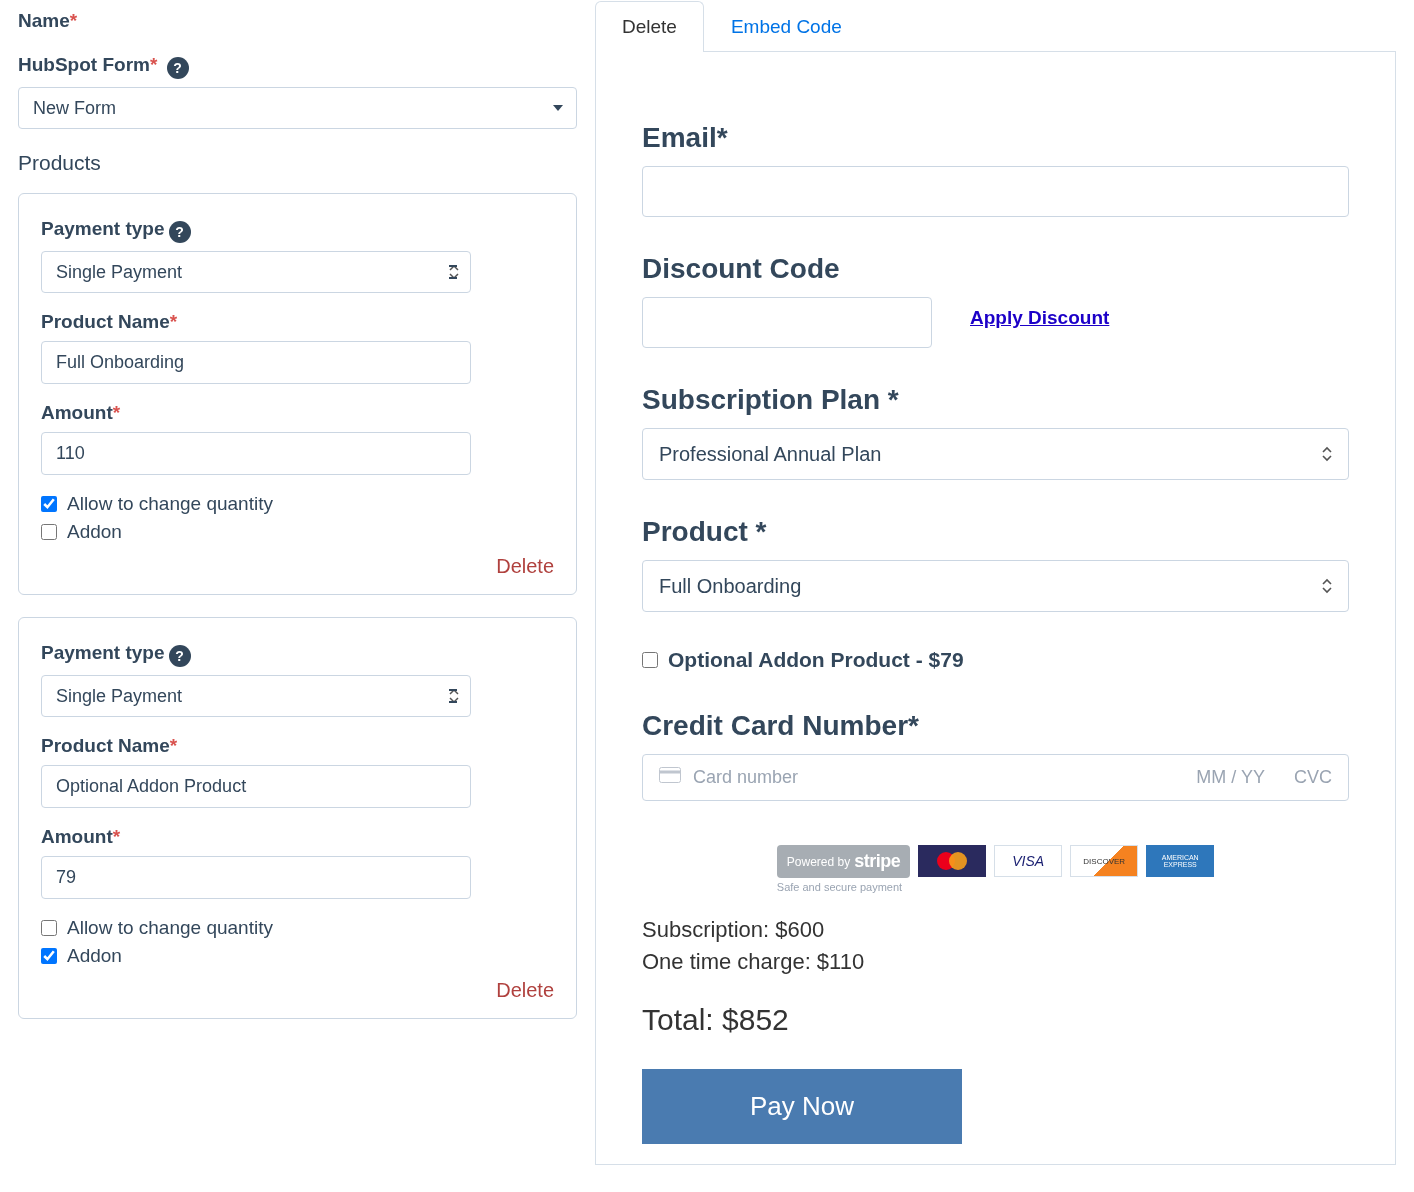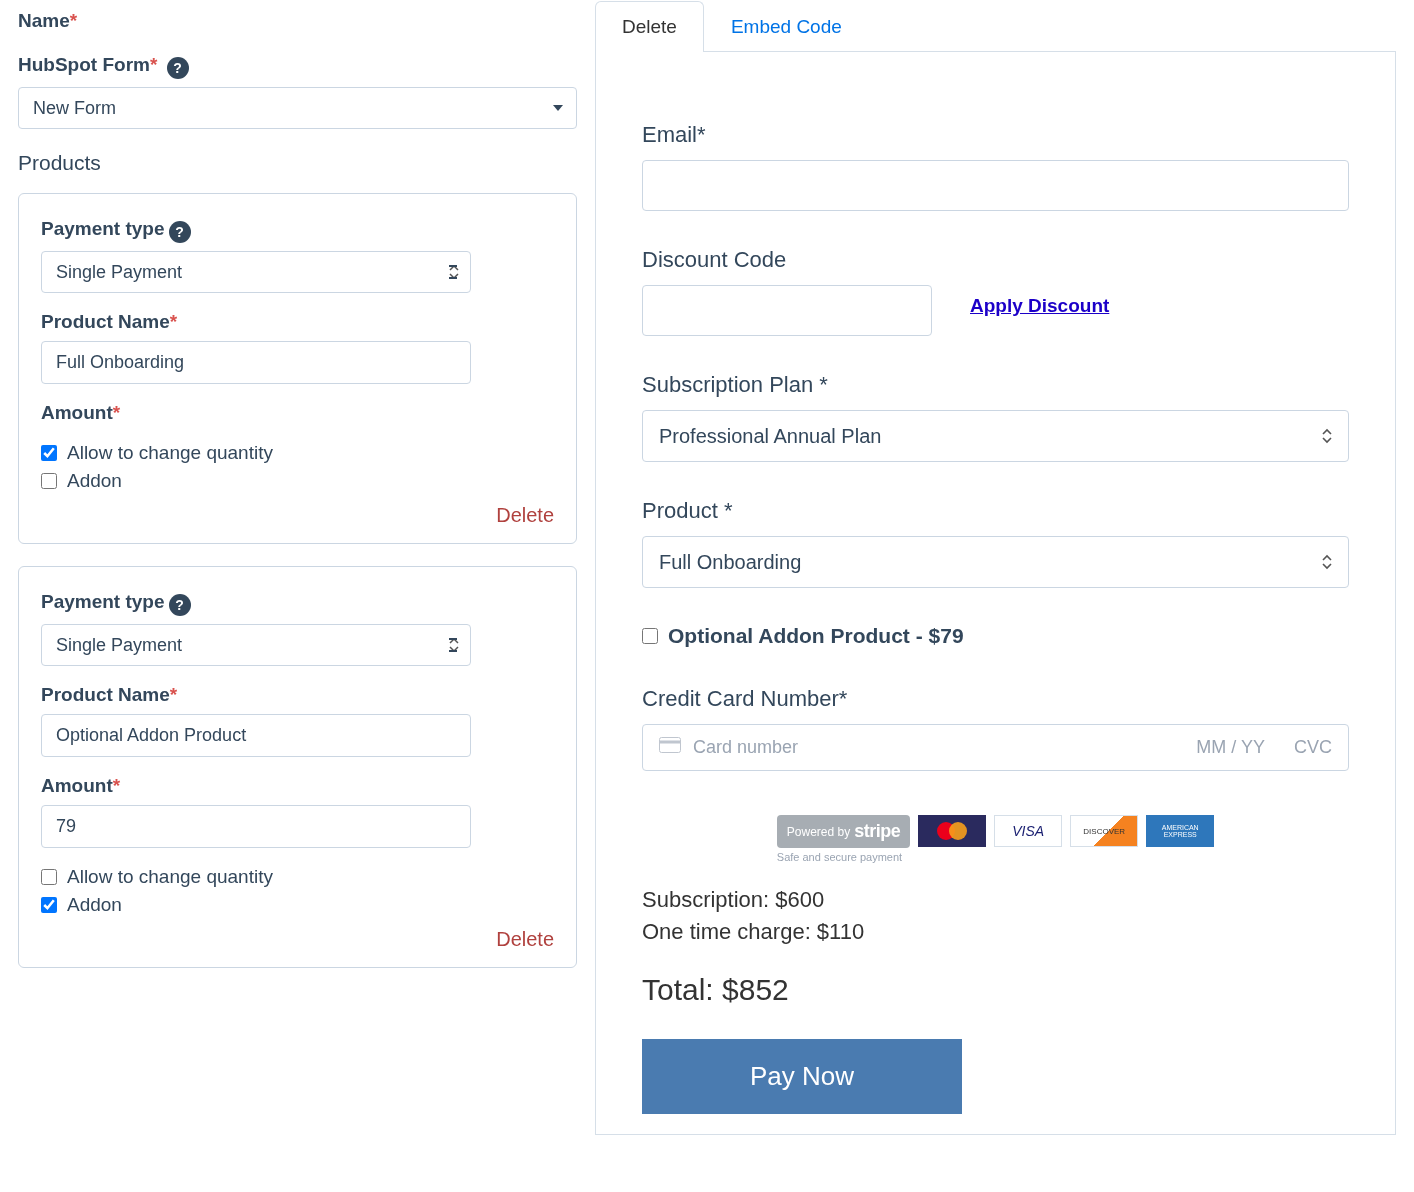--- a/index.html
+++ b/index.html
@@ -139,22 +139,22 @@
 }
 .tab.inactive { color: #0073e6; }
 
 .preview-pane {
   border: 1px solid #d6dfe8;
   border-top: none;
   padding: 70px 46px 20px;
 }
 
 .preview-label {
-  font-size: 22px;
-  font-weight: 400;
+  font-size: 28px;
+  font-weight: 700;
   color: #33475b;
   margin-bottom: 12px;
   display: block;
 }
 .preview-input {
   border: 1px solid #cbd6e2;
   border-radius: 4px;
   padding: 14px;
   font-size: 18px;
   width: 100%;
@@ -299,20 +299,21 @@
               </svg>
           </span>
         </div>
       </div>
       <div class="form-group">
         <label class="form-label"><span>Product Name</span><span class="req">*</span></label>
         <input class="text-input" value="Full Onboarding" style="">
       </div>
       <div class="form-group">
         <label class="form-label"><span>Amount</span><span class="req">*</span></label>
+        <input class="text-input" value="110" style="">
       </div>
       <label class="check-row">
         <input type="checkbox" checked="" style="">
         <span>Allow to change quantity</span>
       </label>
       <label class="check-row">
         <input type="checkbox" style="">
         <span>Addon</span>
       </label>
       <a class="delete-link">Delete</a>

